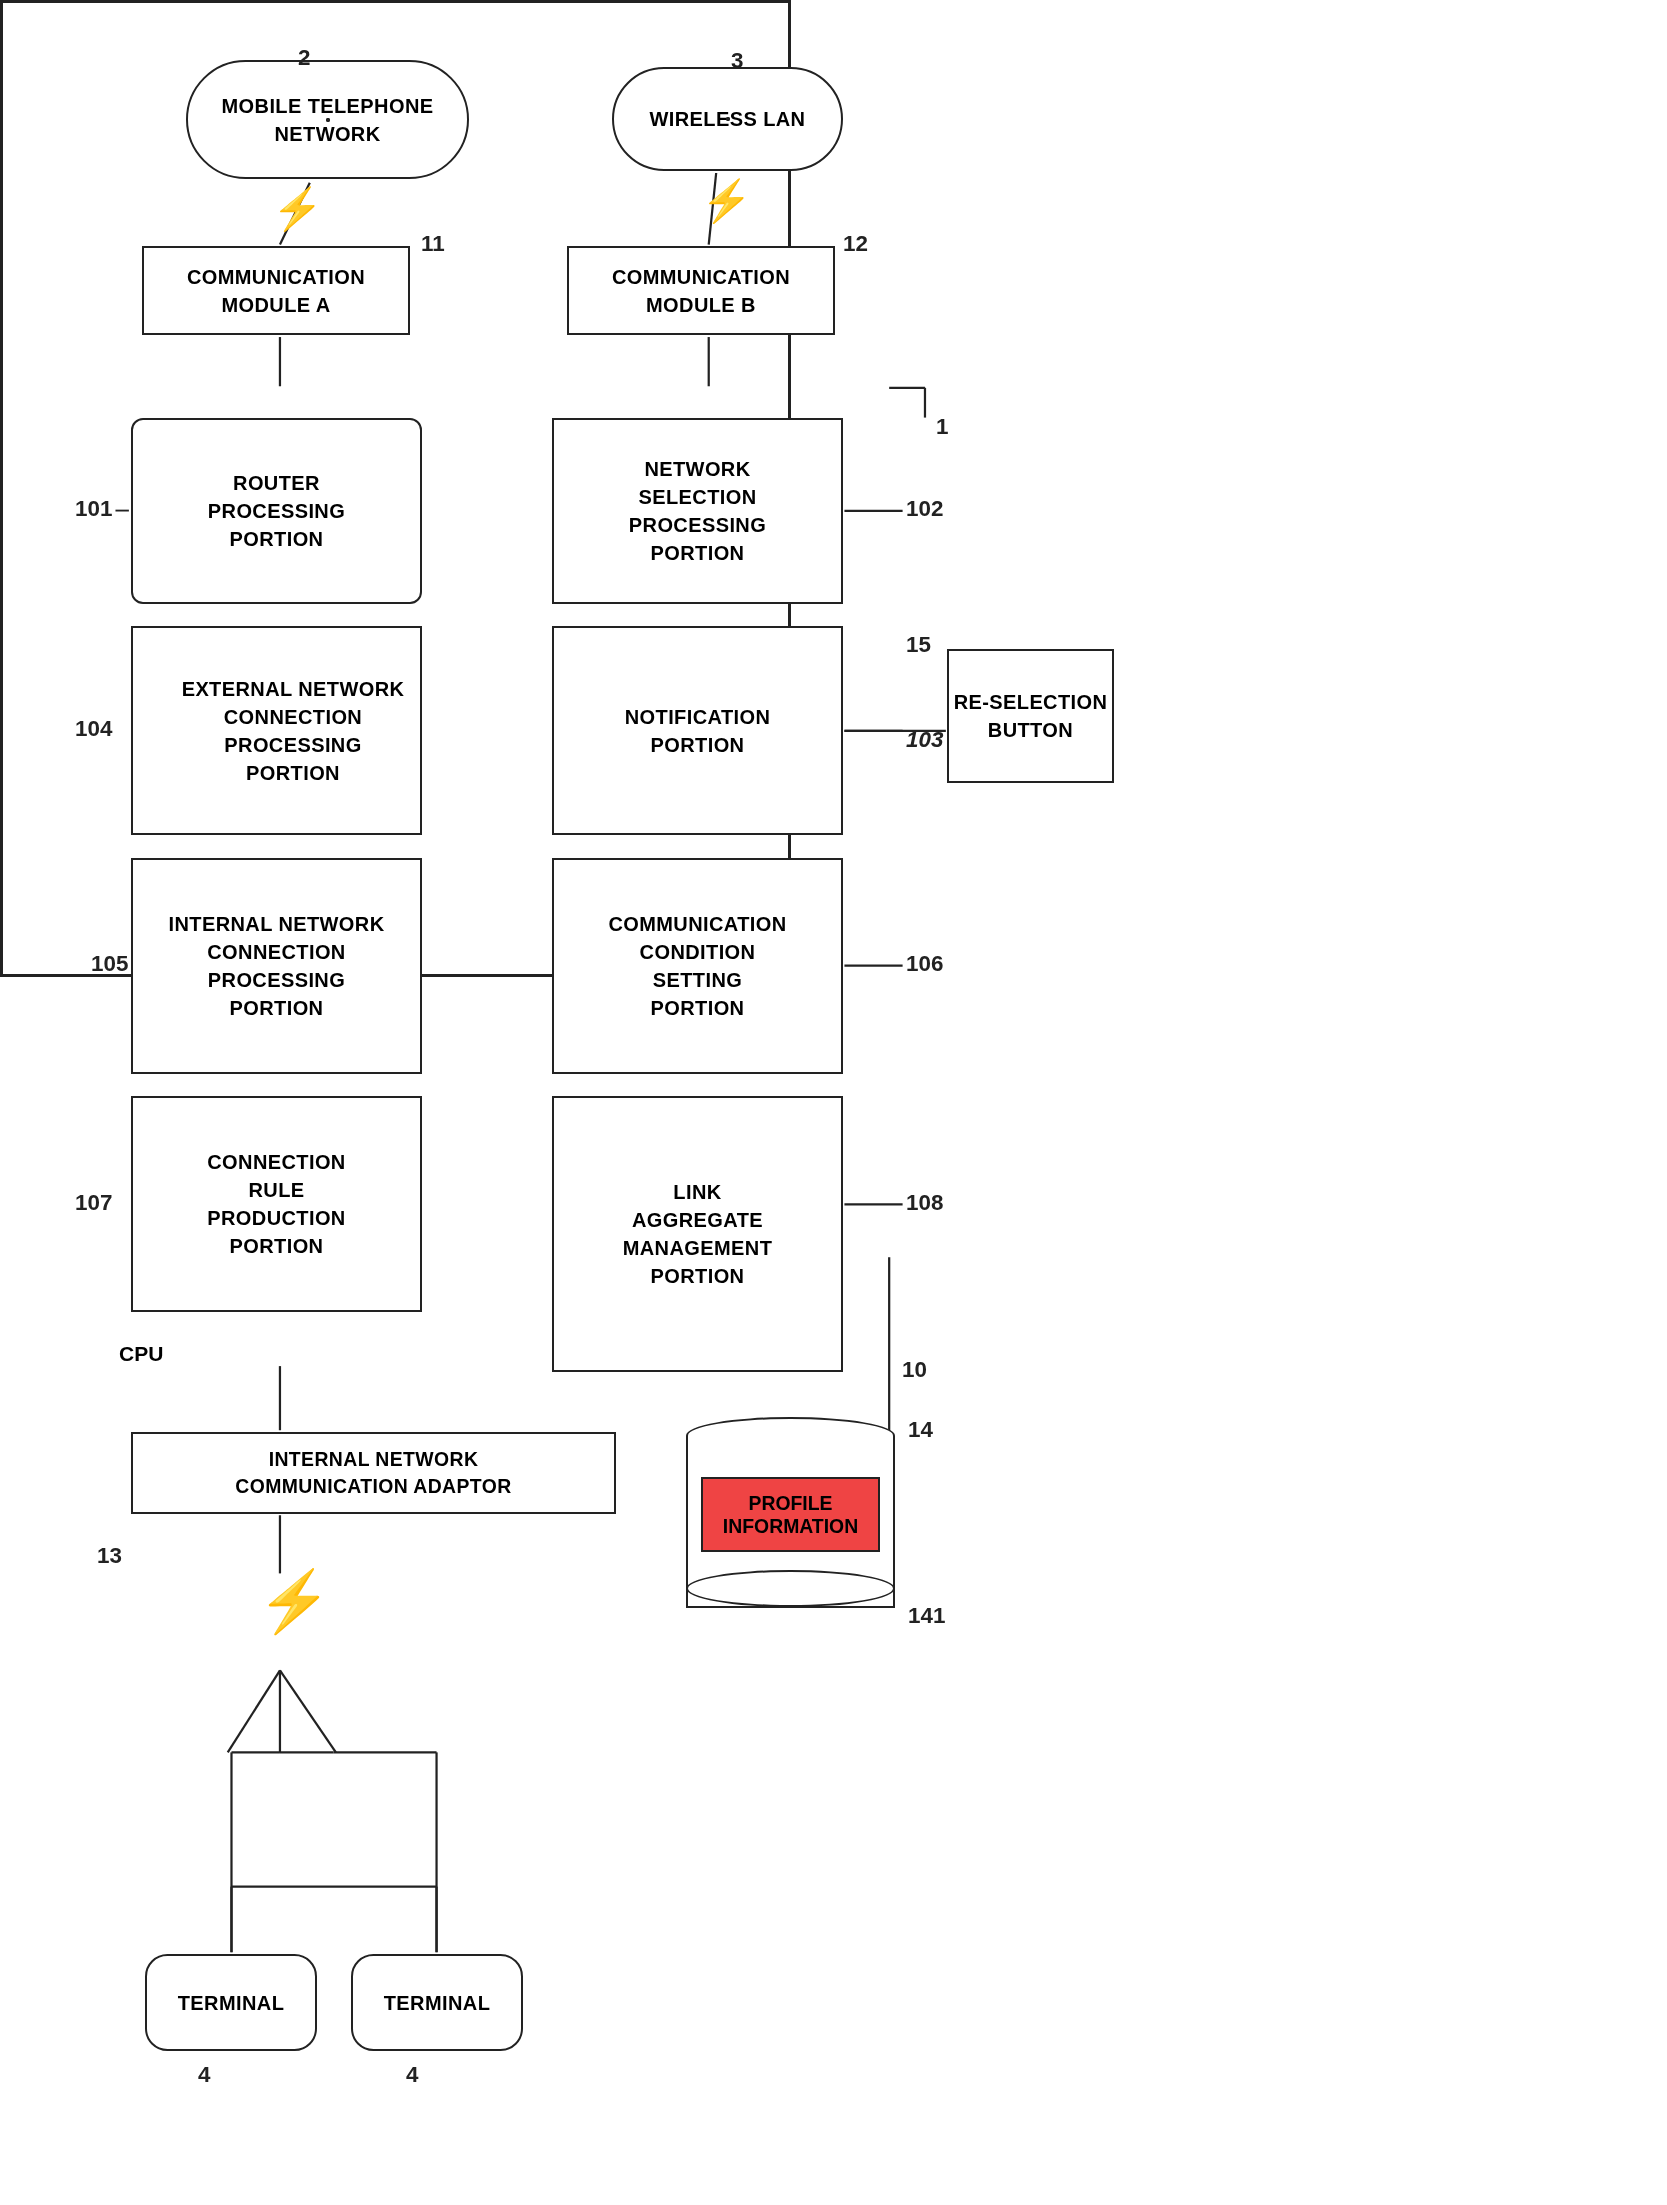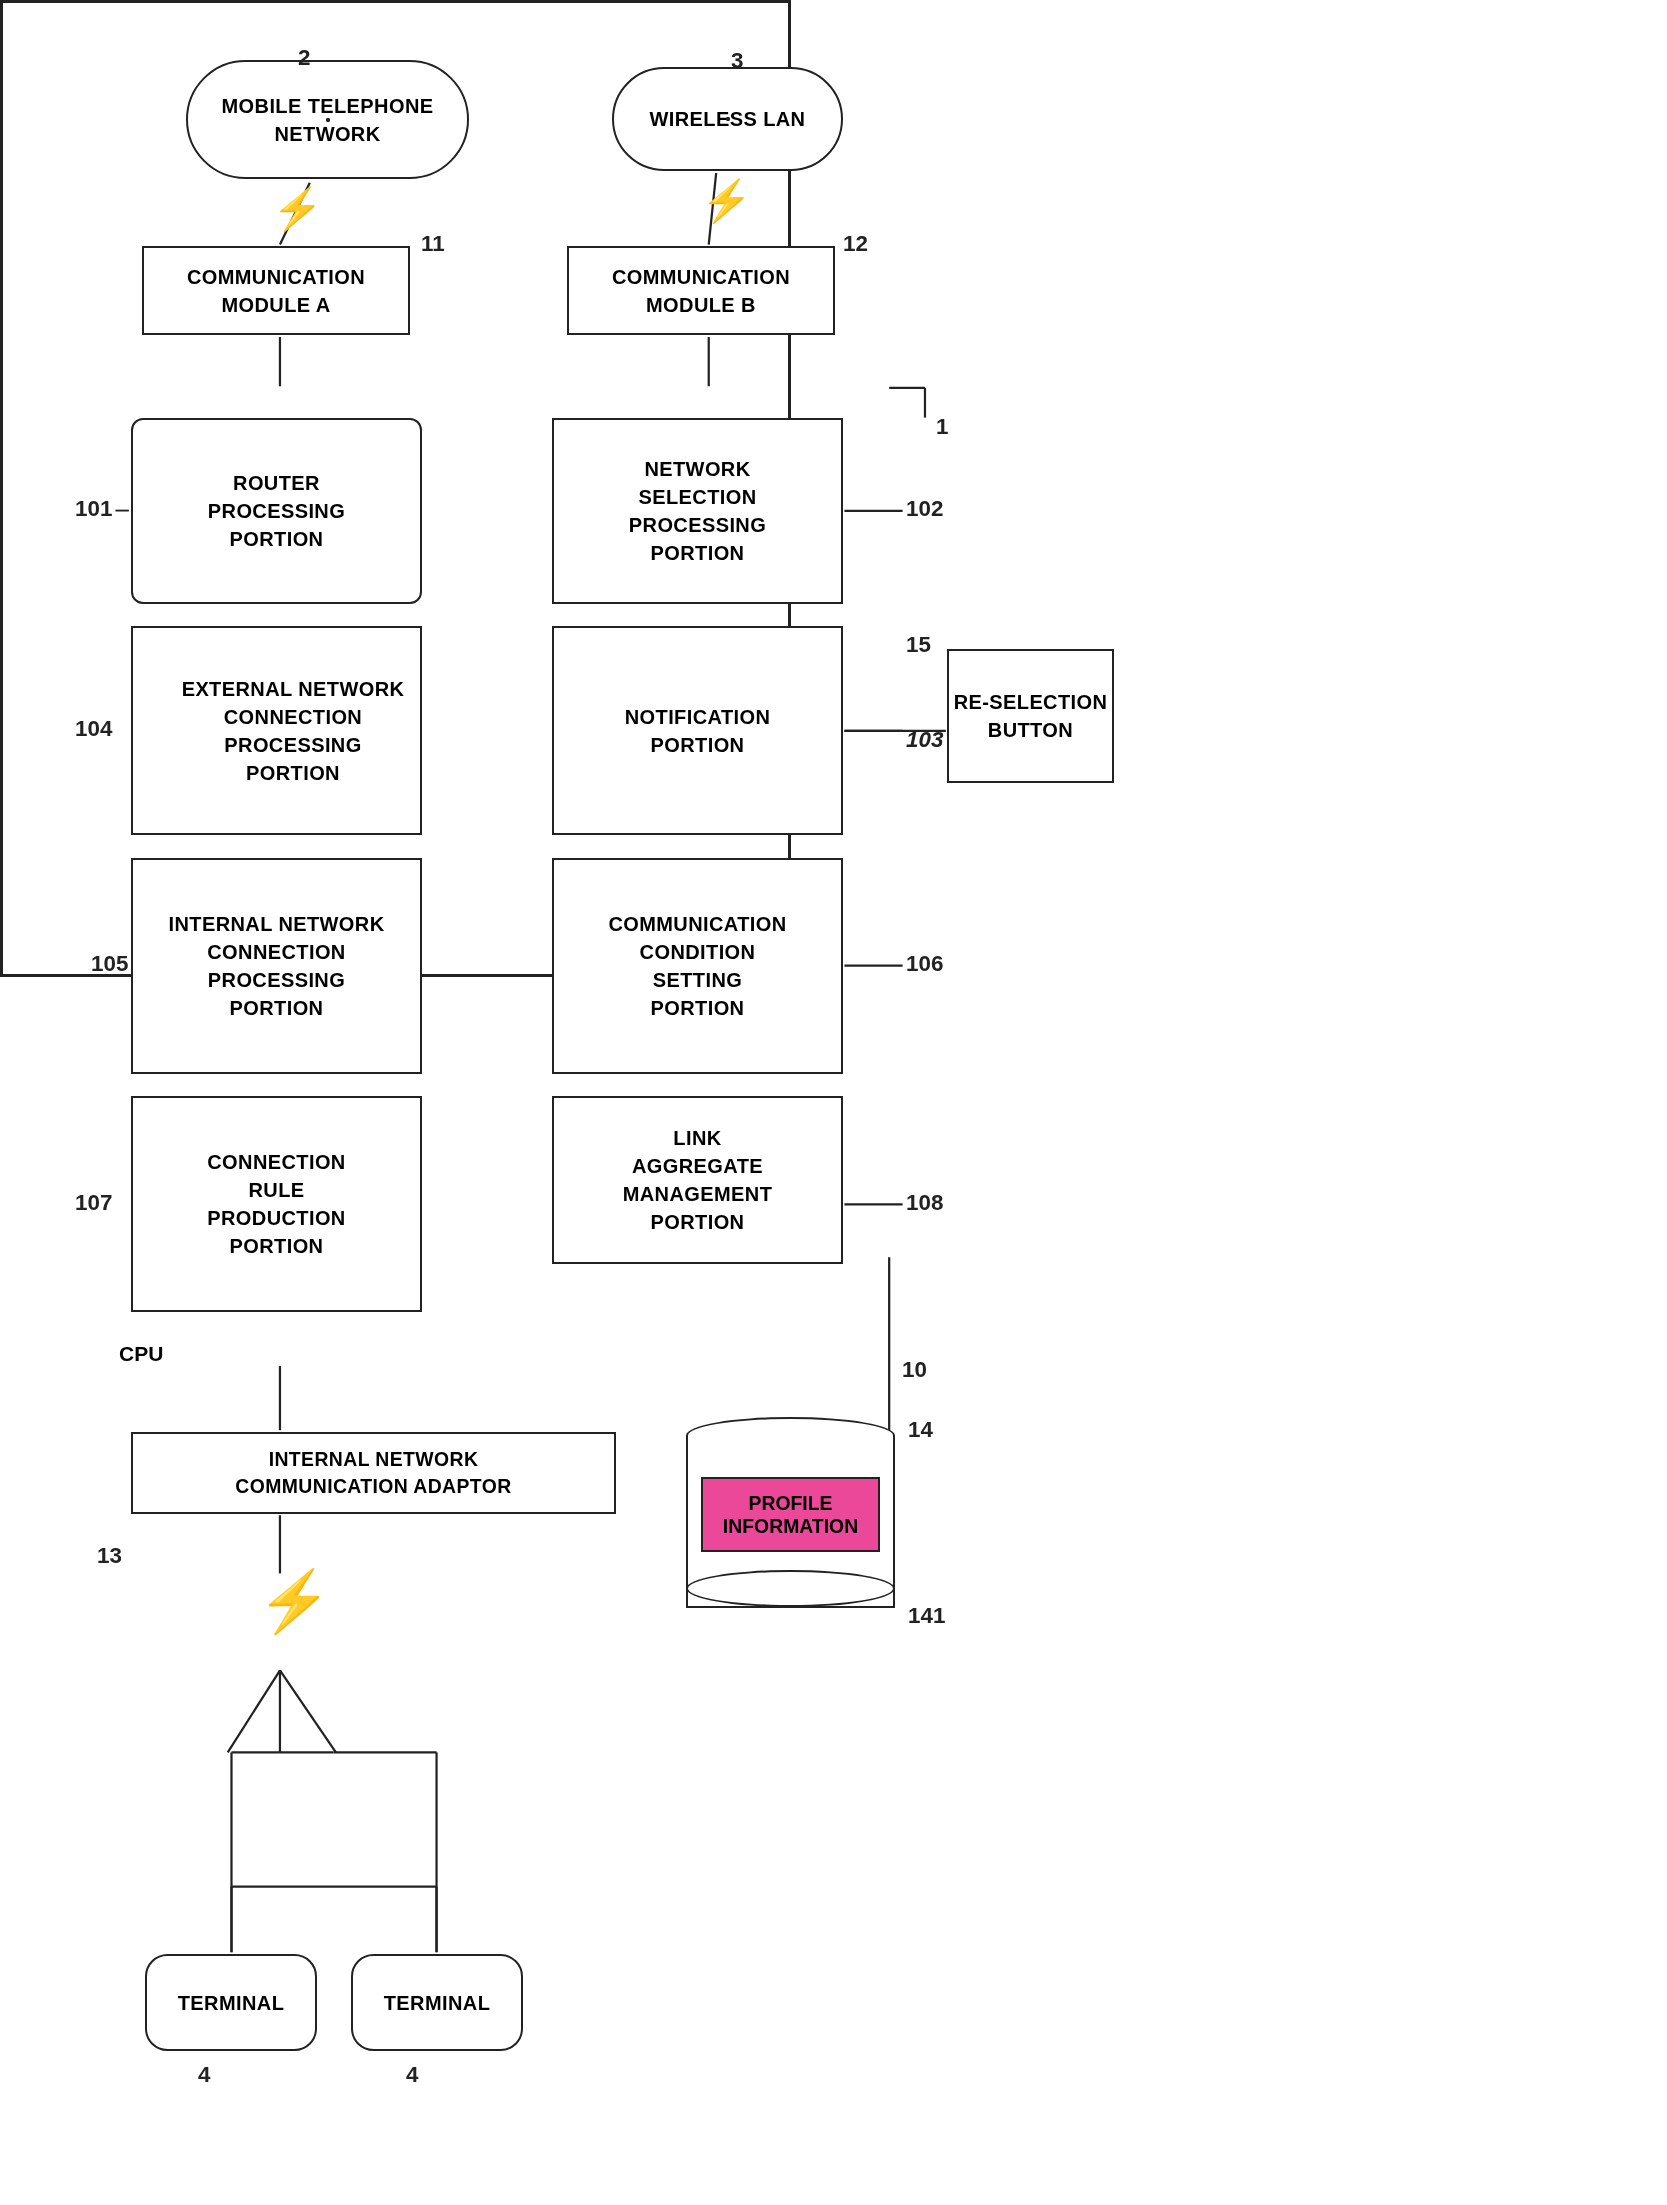--- a/index.html
+++ b/index.html
@@ -159,21 +159,21 @@
     .connection-rule-box {
       left: 131px;
       top: 1096px;
       width: 291px;
       height: 216px;
     }
     .link-aggregate-box {
       left: 552px;
       top: 1096px;
       width: 291px;
-      height: 168px;
+      height: 276px;
     }
 
     
     .reselection-box {
       left: 947px;
       top: 649px;
       width: 167px;
       height: 134px;
     }
 
@@ -224,21 +224,21 @@
     }
 
     
     .profile-inner-box {
       position: absolute;
       left: 701px;
       top: 1477px;
       width: 179px;
       height: 75px;
       border: 2.2px solid #222;
-      background: #ec4899;
+      background: #ef4444;
       display: flex;
       align-items: center;
       justify-content: center;
       text-align: center;
       font-size: 19.4px;
       font-weight: bold;
     }
 
     
     .terminal-a {

